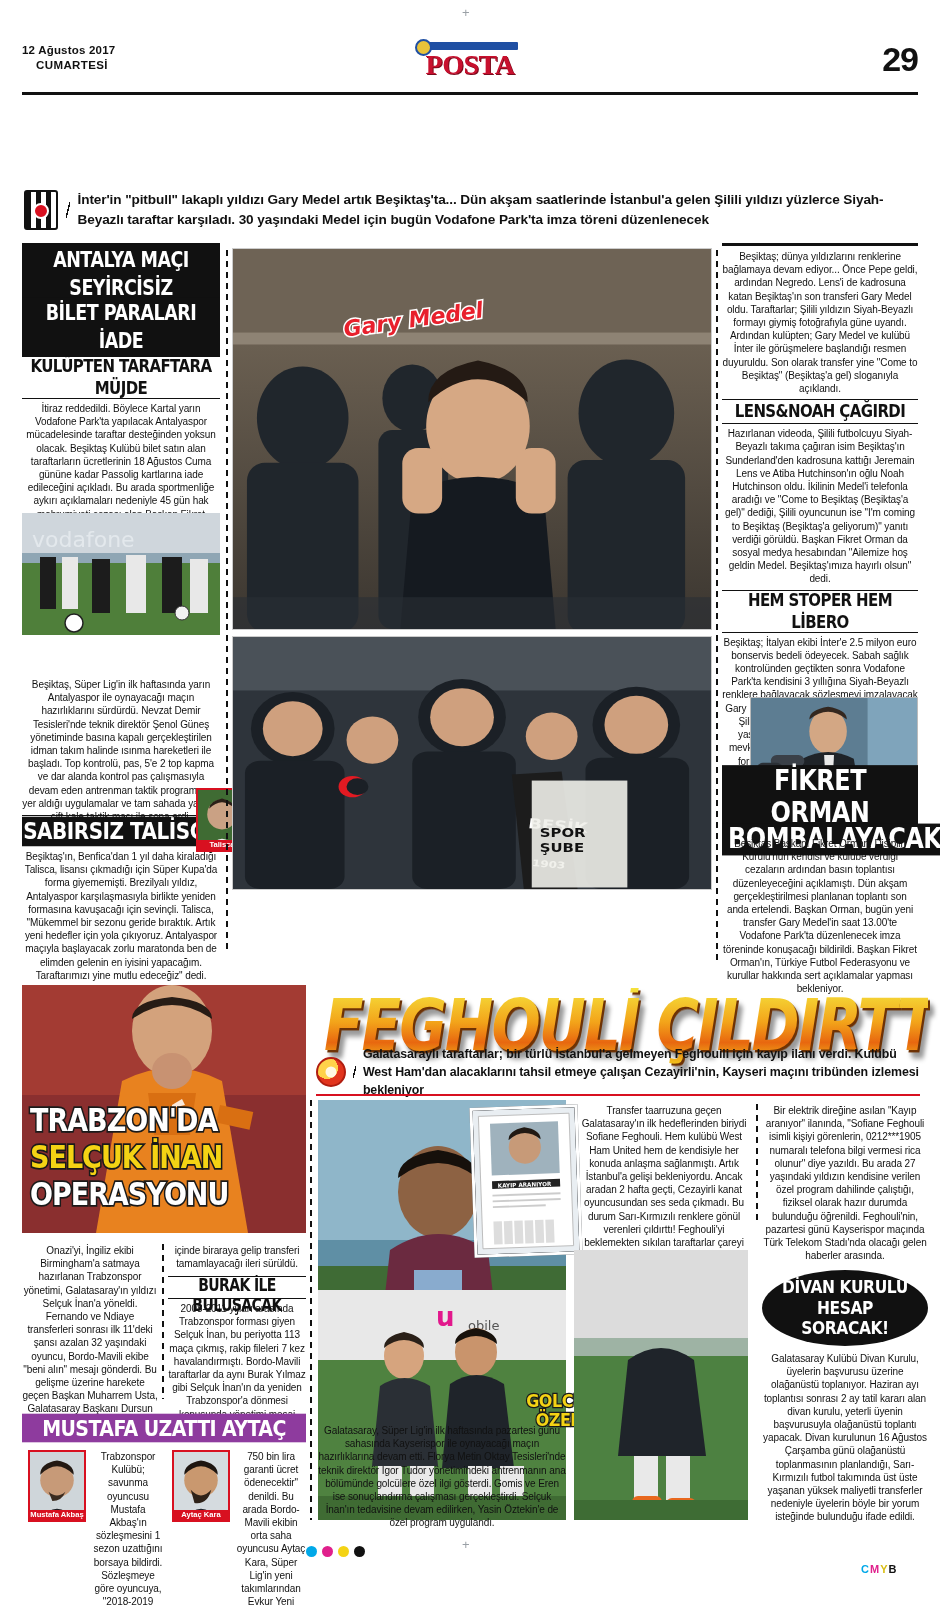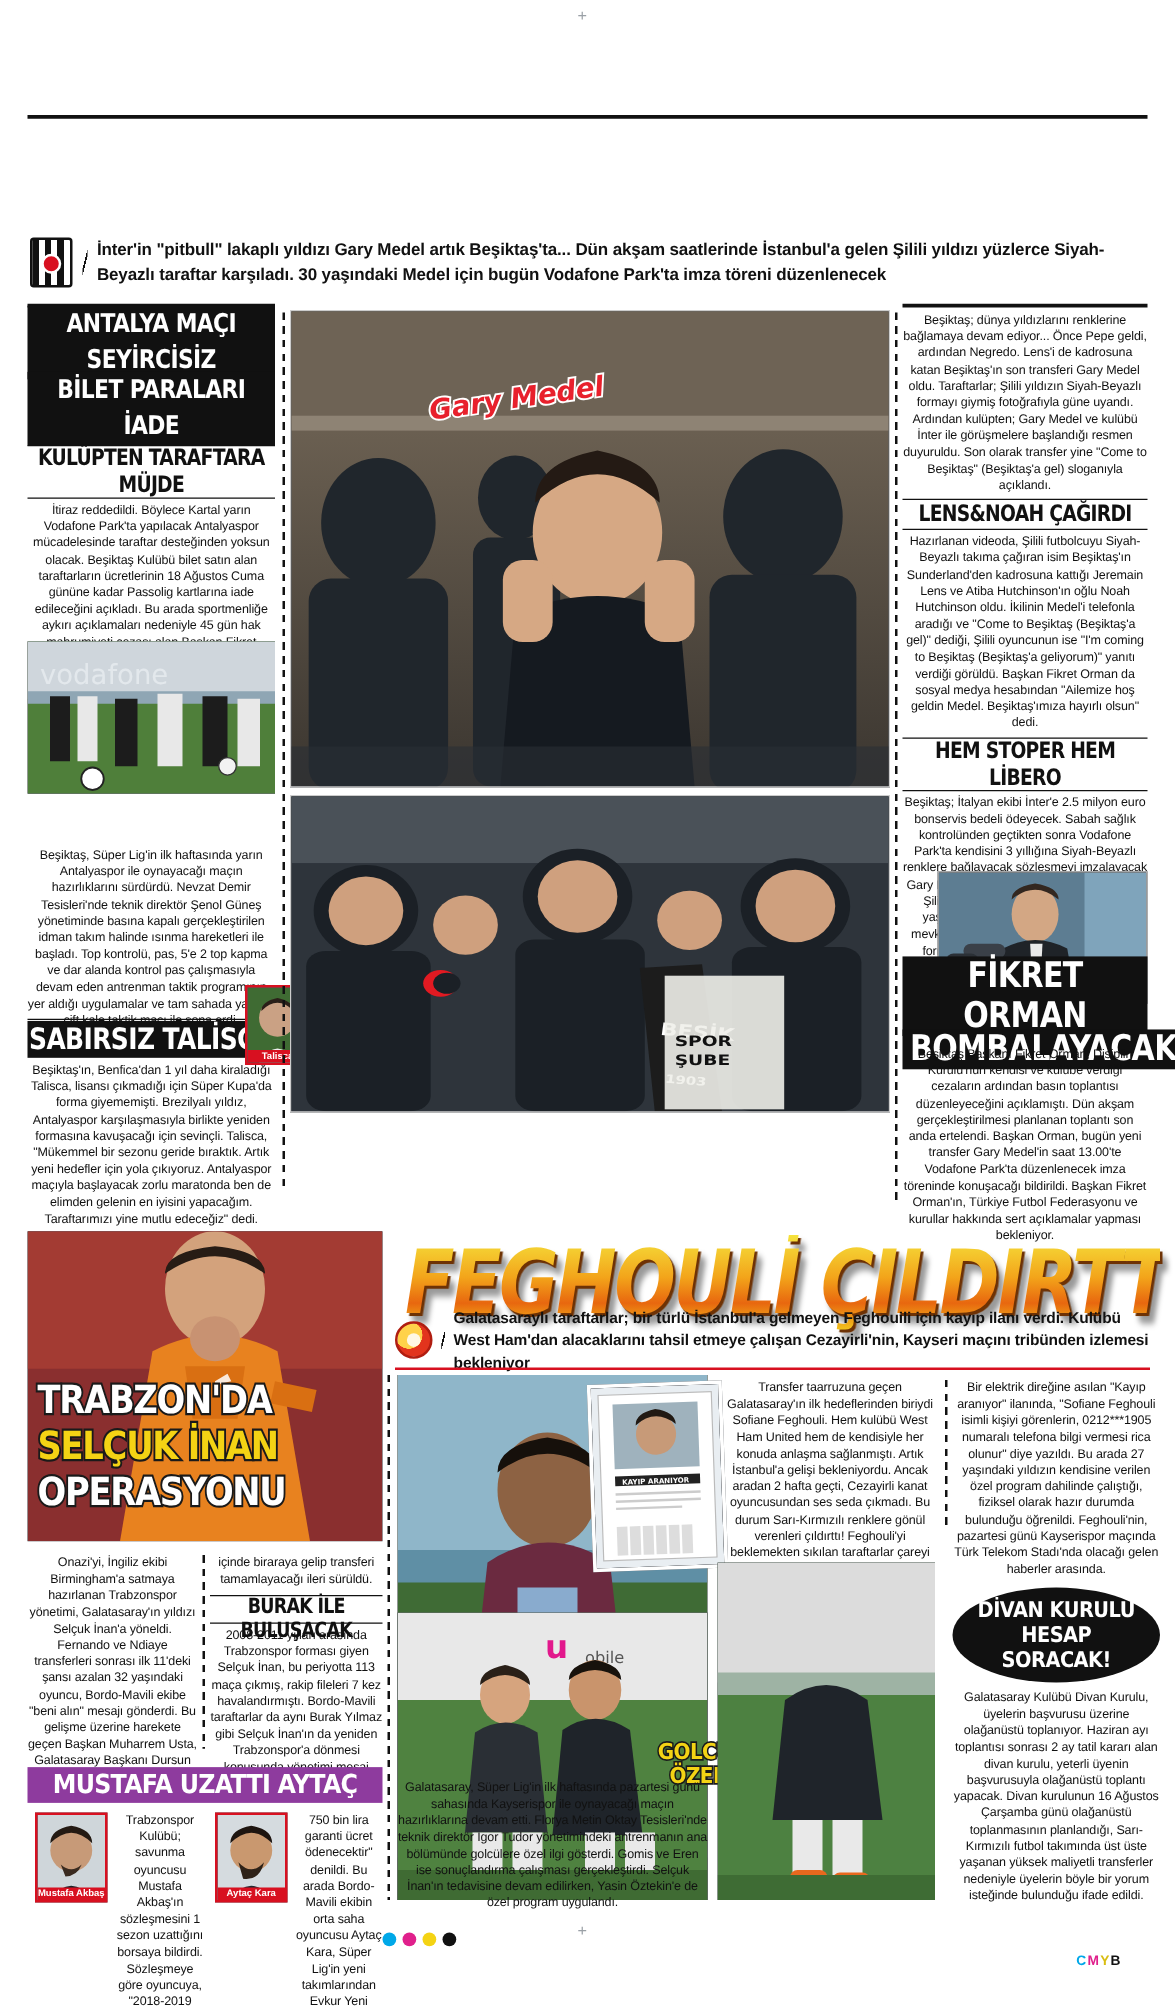--- a/index.html
+++ b/index.html
@@ -201,20 +201,31 @@
   .noise-photo { width:100%; height:100%; display:block; }
 </style>
 </head>
 <body>
 
 <div id="page">
 
   <div class="cropmark" style="left:462px; top:6px;">+</div>
   <div class="cropmark" style="left:462px; top:1538px;">+</div>
 
+  <div class="masthead">
+    <div class="date-block">
+      <span>12 Ağustos 2017</span>
+      <span class="d2">CUMARTESİ</span>
+    </div>
+    <div class="logo-wrap">
+      <div class="logo-bar"></div>
+      <div class="logo-text">POSTA</div>
+    </div>
+    <div class="page-no">29</div>
+  </div>
   <div class="rule-top"></div>
 
 
   <div class="spot">
     <div class="bjk-badge"></div>
     <div class="spot-slash"></div>
     <div class="spot-text">İnter'in "pitbull" lakaplı yıldızı Gary Medel artık Beşiktaş'ta... Dün akşam saatlerinde İstanbul'a gelen Şilili yıldızı yüzlerce Siyah-Beyazlı taraftar karşıladı. 30 yaşındaki Medel için bugün Vodafone Park'ta imza töreni düzenlenecek</div>
   </div>
 
   <div id="col1">

